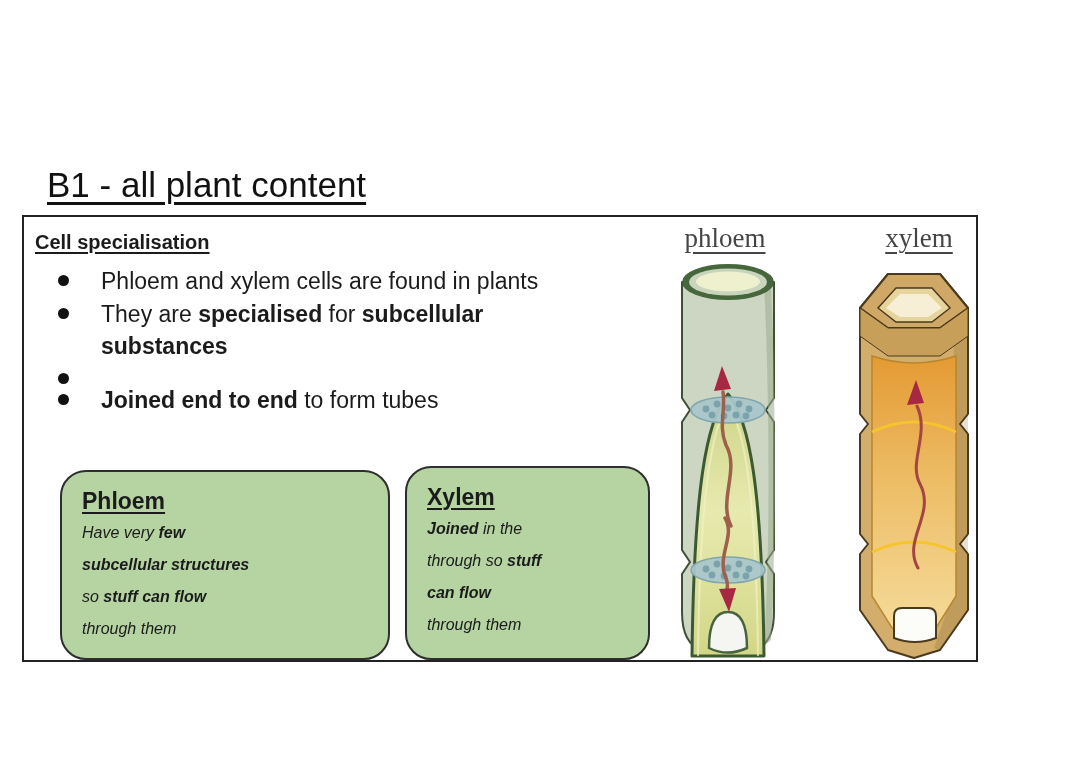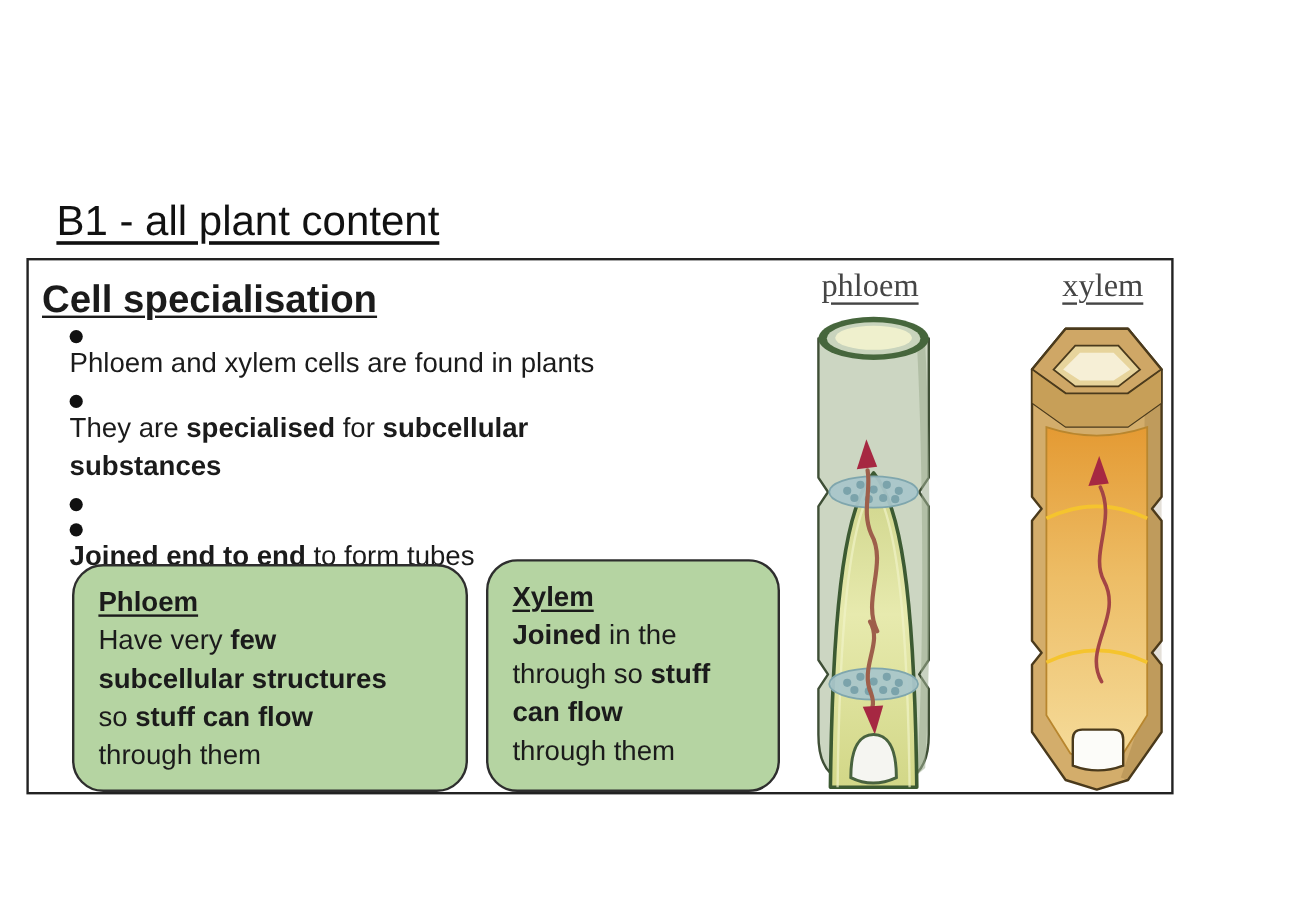--- a/index.html
+++ b/index.html
@@ -17,49 +17,49 @@
     color:#111;
   }
 
   .content-box{
     position:absolute;left:22px;top:215px;width:956px;height:447px;
     border:2px solid var(--box-border,#222);box-sizing:border-box;background:#fff;
   }
 
   .heading{
     position:absolute;left:11px;top:14px;margin:0;
-    font-size:32px;font-weight:700;white-space:nowrap;
+    font-size:20px;font-weight:700;white-space:nowrap;
     text-decoration:underline;text-decoration-thickness:2px;text-underline-offset:3px;
   }
 
   .bullets{
     position:absolute;left:34px;top:48px;margin:0;padding:0;list-style:none;
   }
-  .bullets li{display:flex;align-items:flex-start;flex-direction:column;}
+  .bullets li{display:flex;align-items:flex-start;}
   .dot{
     flex:0 0 auto;width:11px;height:11px;border-radius:50%;
     background:#111;margin:10px 32px 0 0;
   }
   .bt{font-size:23px;line-height:32.5px;white-space:nowrap;}
   .b{font-weight:700;}
 
   .card{
     position:absolute;box-sizing:border-box;
     background:var(--card-fill,#b5d4a2);
     border:2px solid var(--card-border,#2e2e2e);
     border-radius:26px;
     padding:13px 18px 12px 20px;
   }
   .card-phloem{left:36px;top:253px;width:330px;height:190px;}
   .card-xylem{left:381px;top:249px;width:245px;height:194px;}
   .card-title{
     font-size:23px;font-weight:700;line-height:32px;white-space:nowrap;
     text-decoration:underline;text-decoration-thickness:2px;text-underline-offset:3px;
   }
-  .card-body{font-size:23px;line-height:32px;white-space:nowrap;}
+  .card-body{font-size:16px;line-height:32px;white-space:nowrap;font-style:italic;}
 
   .diagram-label{
     position:absolute;top:6px;width:120px;text-align:center;
     font-family:"Liberation Serif","DejaVu Serif",serif;
     font-size:27px;color:var(--diagram-label,#454545);white-space:nowrap;
     text-decoration:underline;text-decoration-thickness:2px;text-underline-offset:5px;
   }
   .label-phloem{left:641px;}
   .label-xylem{left:835px;}
 

